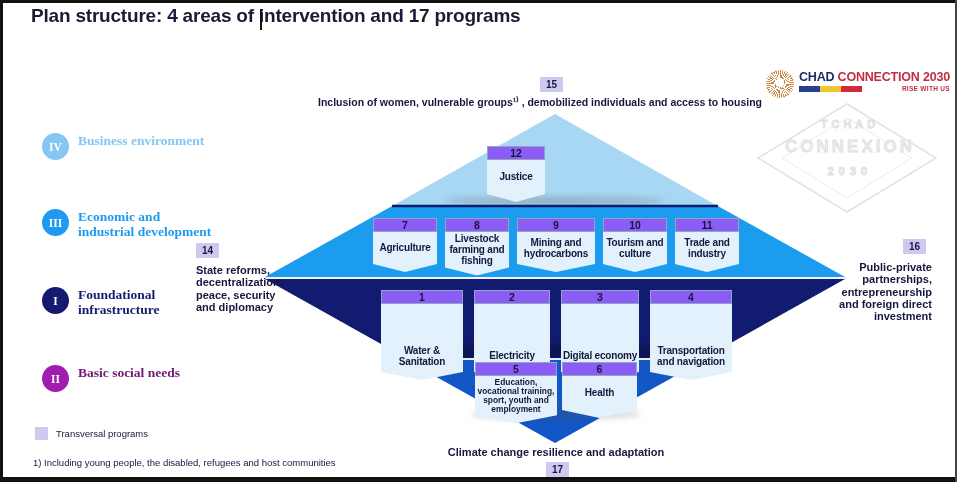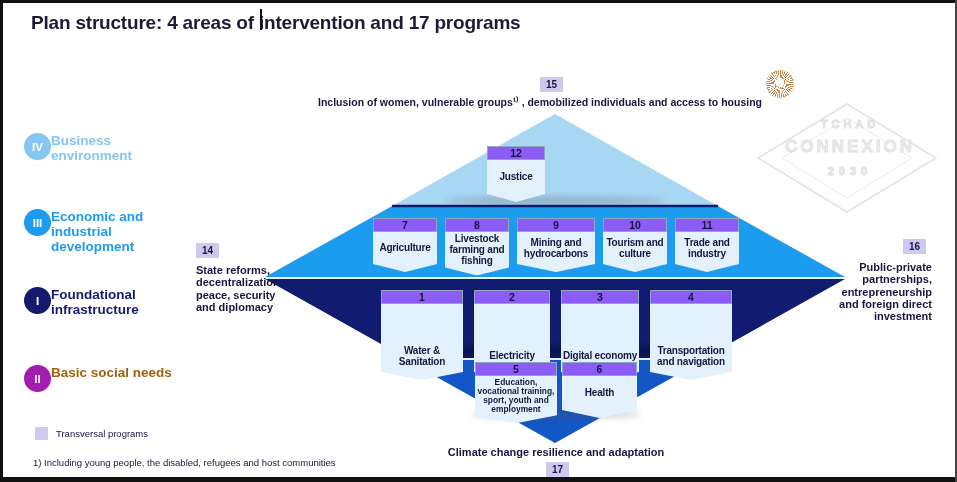--- a/index.html
+++ b/index.html
@@ -5,32 +5,32 @@
   * { margin:0; padding:0; box-sizing:border-box; }
   html,body { width:957px; height:482px; }
   body { font-family:"Liberation Sans", sans-serif; background:#fff; position:relative; overflow:hidden; }
 
   .edge { position:absolute; background:#111; z-index:50; }
   #edge-top { left:0; top:0; width:957px; height:3px; }
   #edge-left { left:0; top:0; width:3px; height:482px; }
   #edge-bottom { left:0; top:477px; width:957px; height:5px; }
   #edge-right { left:955px; top:0; width:2px; height:482px; background:#444; }
 
-  #title { position:absolute; left:31px; top:12px; font-size:19px; font-weight:800; color:#1b1b33; letter-spacing:-0.2px; }
+  #title { position:absolute; left:31px; top:5px; font-size:19px; font-weight:800; color:#1b1b33; letter-spacing:-0.2px; }
   #caret { position:absolute; left:260px; top:9px; width:1.5px; height:21px; background:#111; }
 
   
-  .area { position:absolute; left:24px; display:flex; align-items:flex-start; }
+  .area { position:absolute; left:42px; display:flex; gap:9px; align-items:flex-start;font-family:Liberation Serif, serif; }
   .area .dot { width:27px; height:27px; border-radius:50%; color:#fff; font-weight:800; font-size:11.5px;
                display:flex; align-items:center; justify-content:center; flex:0 0 27px; }
   .area .alabel { font-size:13.5px; font-weight:800; line-height:1.12; width:140px; }
   #area-iv  { top:133px; } #area-iv  .dot { background:#85C6F2; } #area-iv  .alabel { color:#85C6F2; }
   #area-iii { top:209px; } #area-iii .dot { background:#1E9BF0; } #area-iii .alabel { color:#1E9BF0; }
   #area-i   { top:287px; } #area-i   .dot { background:#141B6E; } #area-i   .alabel { color:#141B6E; }
-  #area-ii  { top:365px; } #area-ii  .dot { background:#a21caf; } #area-ii  .alabel { color:#a16207; }
+  #area-ii  { top:365px; } #area-ii  .dot { background:#a21caf; } #area-ii  .alabel { color:#701a75; }
 
   svg#diamond { position:absolute; left:0; top:0; z-index:1; }
 
   .tag { position:absolute; z-index:6; background:#CDC9F0; color:#16173f; font-weight:700; font-size:10px;
          padding:2px 6px; line-height:1.1; }
   #tag-15 { left:540px; top:77px; }
   #tag-14 { left:196px; top:243px; }
   #tag-16 { left:903px; top:239px; }
   #tag-17 { left:546px; top:462px; }
 
@@ -89,20 +89,34 @@
 <div class="edge" id="edge-top"></div>
 <div class="edge" id="edge-left"></div>
 <div class="edge" id="edge-bottom"></div>
 <div class="edge" id="edge-right"></div>
 
 <div id="title">Plan structure: 4 areas of intervention and 17 programs</div>
 <div id="caret"></div>
 
 <div id="logo">
   <div id="logo-sun"></div>
+  <div id="logo-textcol">
+    <div id="logo-line1">
+      <span id="logo-chad">CHAD</span>
+      <span id="logo-conn">CONNECTION 2030</span>
+    </div>
+    <div id="logo-line2">
+      <span id="logo-flag">
+        <span style="background:#2A3F8E"></span>
+          <span style="background:#EFC72E"></span>
+          <span style="background:#D3293D"></span>
+      </span>
+      <span id="logo-tag">RISE WITH US</span>
+    </div>
+  </div>
 </div>
 
 <div class="wm" id="wm-1">TCHAD</div>
 <div class="wm" id="wm-2">CONNEXION</div>
 <div class="wm" id="wm-3">2030</div>
 
 <svg id="diamond" width="957" height="482" viewBox="0 0 957 482">
   <defs>
     <filter id="soft" x="-50%" y="-50%" width="200%" height="200%">
         <feGaussianBlur stdDeviation="3"></feGaussianBlur>

